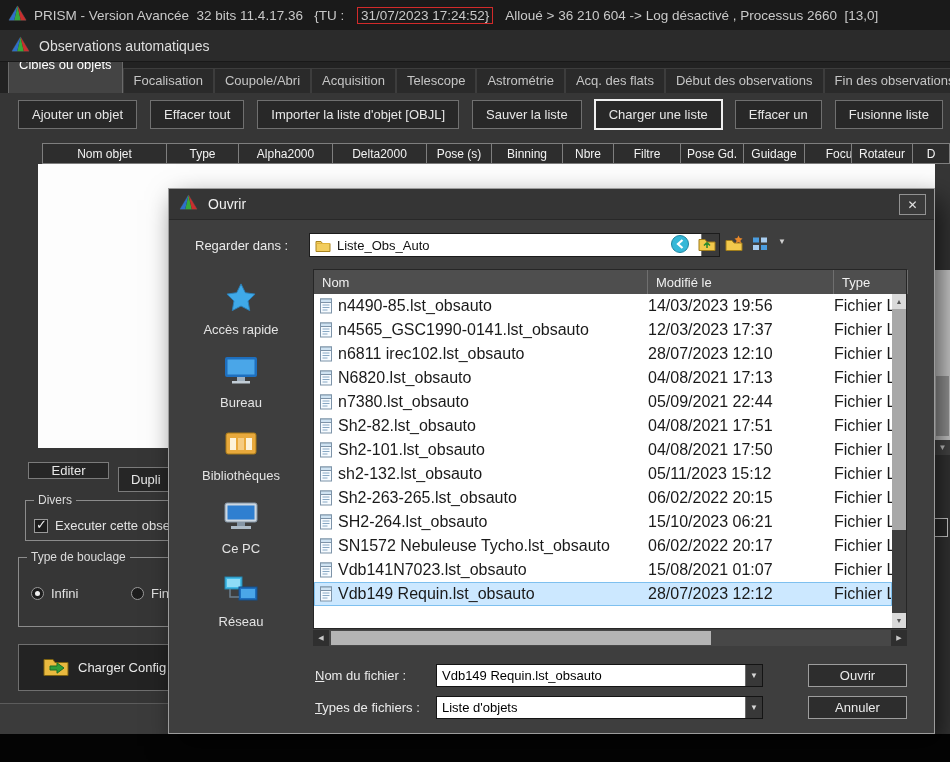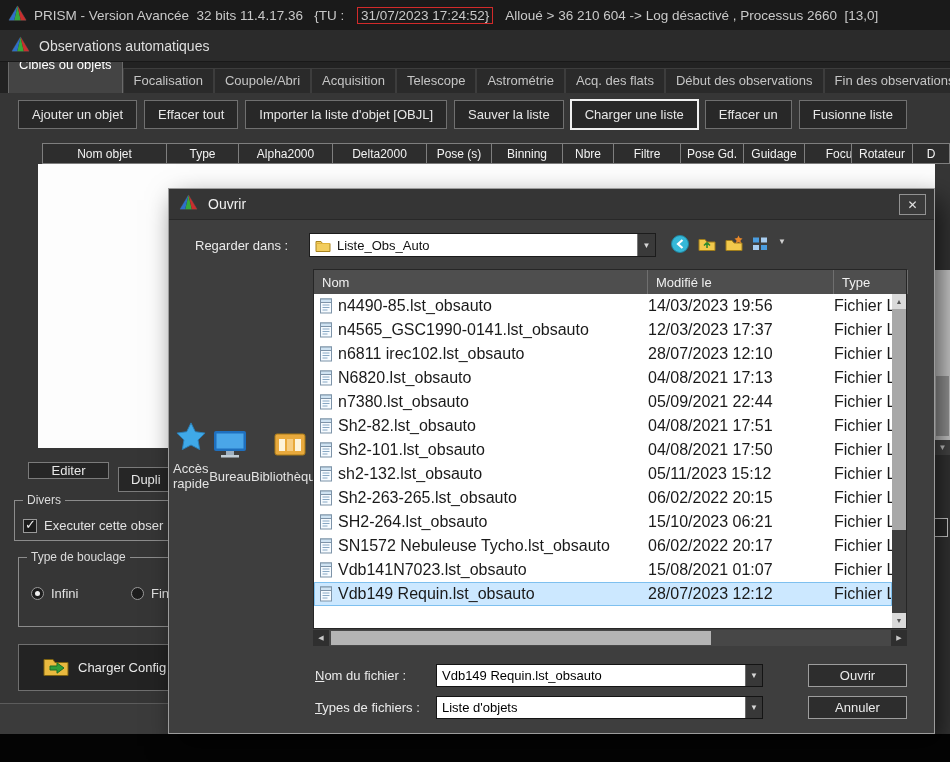--- a/index.html
+++ b/index.html
@@ -13,63 +13,63 @@
   #titlebar span{white-space:pre}
   .redbox{border:1px solid var(--alert);padding:0 3px;margin:0 2px}
   #obsbar{position:absolute;left:0;top:30px;width:950px;height:32px;background:#2b2b2b;border-bottom:1px solid #191919;display:flex;align-items:center;gap:9px;padding:0 11px;color:#dedede;font-size:14px}
   #tabbar{position:absolute;left:0;top:62px;width:950px;height:31px;background:#222;display:flex;align-items:flex-end;padding-left:8px;overflow:hidden}
   .tab{height:25px;line-height:24px;padding:0 10px;font-size:13px;color:#c5c5c5;background:#2a2a2a;border:1px solid #3d3d3d;border-bottom:none;white-space:nowrap;flex:0 0 auto}
   .tab.active{background:#444;color:#fff;height:43px;line-height:28px;border-color:#6a6a6a}
   #content{position:absolute;left:0;top:93px;width:950px;height:641px;background:#363636}
   #footer{position:absolute;left:0;top:734px;width:950px;height:28px;background:#040404}
 
   
-  #toolbar{position:absolute;left:18px;top:100px;display:flex;gap:7px}
+  #toolbar{position:absolute;left:18px;top:100px;display:flex;gap:13px}
   .tbtn{height:29px;padding:0 13px;background:#282828;border:1px solid #707070;color:#e7e7e7;font-size:13px;display:flex;align-items:center;white-space:nowrap}
   .tbtn.focused{border-color:#f0f0f0;box-shadow:0 0 0 1px #f0f0f0}
 
   
   #obj-cols{position:absolute;left:42px;top:143px;height:35px;width:912px;display:flex;overflow:hidden}
   .ocol{height:21px;background:#2d2d2d;border:1px solid #7e7e7e;margin-right:-1px;color:#f2f2f2;font-size:12px;display:flex;align-items:center;justify-content:center;flex:0 0 auto;white-space:nowrap;overflow:hidden}
   #obj-body{position:absolute;left:38px;top:164px;width:897px;height:284px;background:#fdfdfd}
   #main-vscroll{position:absolute;left:935px;top:270px;width:15px;height:185px;background:#d7d7d7}
   #main-vscroll .thumb{position:absolute;left:1px;top:106px;width:13px;height:60px;background:#9e9e9e}
   #main-vscroll .sbtn{position:absolute;left:0;bottom:0;width:15px;height:15px;background:#4a4a4a;color:#d8d8d8;font-size:8px;display:flex;align-items:center;justify-content:center}
   #frag-button{position:absolute;left:920px;top:518px;width:28px;height:19px;background:#2c2c2c;border:1px solid #dcdcdc}
 
   
   .pbtn{position:absolute;background:#262626;border:1px solid #7b7b7b;color:#e8e8e8;font-size:13px;display:flex;align-items:center;justify-content:center}
   #btn-editer{left:28px;top:462px;width:81px;height:17px}
   #btn-dupli{left:118px;top:467px;width:86px;height:25px;justify-content:flex-start;padding-left:12px}
   .grp{position:absolute;border:1px solid #8c8c8c}
   .grp-label{position:absolute;top:-8px;left:8px;background:#363636;padding:0 4px;font-size:12px;color:#dcdcdc}
-  #grp-divers{left:14px;top:500px;width:177px;height:41px}
+  #grp-divers{left:25px;top:500px;width:177px;height:41px}
   #grp-bouclage{left:18px;top:557px;width:177px;height:70px}
   .checkrow{position:absolute;left:8px;top:17px;display:flex;align-items:center;gap:7px;font-size:13px;color:#e2e2e2;white-space:nowrap}
   .cbox{width:14px;height:14px;background:#1d1d1d;border:1px solid #9a9a9a;position:relative;flex:0 0 auto}
   .cbox.checked::after{content:"✓";position:absolute;left:1px;top:-3px;color:#eee;font-size:13px}
   .radiorow{position:absolute;top:28px;display:flex;align-items:center;gap:7px;font-size:13px;color:#e2e2e2}
   .rdo{width:13px;height:13px;border:1px solid #9a9a9a;border-radius:50%;background:#1d1d1d;position:relative;flex:0 0 auto}
   .rdo.on::after{content:"";position:absolute;left:3px;top:3px;width:5px;height:5px;border-radius:50%;background:#efefef}
   #btn-config{position:absolute;left:18px;top:644px;width:177px;height:47px;background:#232323;border:1px solid #6f6f6f;display:flex;align-items:center;gap:9px;padding-left:24px;color:#e9e9e9;font-size:13px;white-space:nowrap}
   #left-strip{position:absolute;left:0;top:703px;width:196px;height:31px;background:#3b3b3b;border-top:1px solid #5c5c5c}
 
   
   #dialog{position:absolute;left:168px;top:188px;width:767px;height:546px;background:#3e3e3e;border:1px solid #9c9c9c;box-shadow:8px 12px 26px rgba(0,0,0,.6);z-index:10}
   #dlg-title{height:31px;background:#353535;border-bottom:1px solid #282828;display:flex;align-items:center;gap:10px;padding:0 10px;color:#f0f0f0;font-size:14px}
   #dlg-close{position:absolute;right:8px;top:5px;width:27px;height:21px;background:#3a3a3a;border:1px solid #929292;color:#e3e3e3;font-size:12px;display:flex;align-items:center;justify-content:center}
   #lookin-label{position:absolute;left:26px;top:49px;font-size:13px;color:#eaeaea}
-  #lookin-combo{position:absolute;left:140px;top:44px;width:347px;height:24px;background:#fff;border:1px solid #1c1c1c;display:flex;align-items:center;gap:6px;padding-left:5px;font-size:13px;color:#101010}
+  #lookin-combo{position:absolute;left:140px;top:44px;width:411px;height:24px;background:#fff;border:1px solid #1c1c1c;display:flex;align-items:center;gap:6px;padding-left:5px;font-size:13px;color:#101010}
   #lookin-combo .drop{position:absolute;right:0;top:0;width:18px;height:22px;background:#3a3a3a;border-left:1px solid #777;display:flex;align-items:center;justify-content:center}
   .drop::after{content:"▼";font-size:8px;color:#d6d6d6}
   #nav-icons{position:absolute;left:501px;top:45px;display:flex;gap:7px;align-items:center}
   .navicon{width:20px;height:20px;display:inline-flex}
   .navcaret{font-size:8px;color:#d0d0d0;align-self:flex-start;margin-top:3px}
 
-  #dlg-sidebar{position:absolute;left:4px;top:84px;width:136px;height:366px;display:flex;flex-direction:row;align-items:center}
+  #dlg-sidebar{position:absolute;left:4px;top:84px;width:136px;height:366px;display:flex;flex-direction:column;align-items:flex-start}
   .side-item{width:100%;height:73px;display:flex;flex-direction:column;align-items:center;justify-content:center;gap:7px;color:#e3e3e3;font-size:13px}
 
   #dlg-list{position:absolute;left:144px;top:80px;width:594px;height:360px;background:#fff;border:1px solid #262626}
   #list-header{position:absolute;left:0;top:0;width:592px;height:24px;background:#4e4e4e;display:flex;color:#f0f0f0;font-size:13px}
   .lcol{border-right:1px solid #6f6f6f;display:flex;align-items:center;padding-left:8px;flex:0 0 auto;height:24px;overflow:hidden;white-space:nowrap}
   #list-body{position:absolute;left:0;top:24px;width:578px;height:334px;background:#fff;overflow:hidden}
   .lrow{height:24px;display:flex;align-items:center;font-size:16px;color:#1a1a1a;white-space:nowrap}
   .lrow .ficon{margin:0 5px 0 5px;display:inline-flex;flex:0 0 auto}
   .lrow .name{width:310px;overflow:hidden}
   .lrow .mod{width:186px;overflow:hidden}

